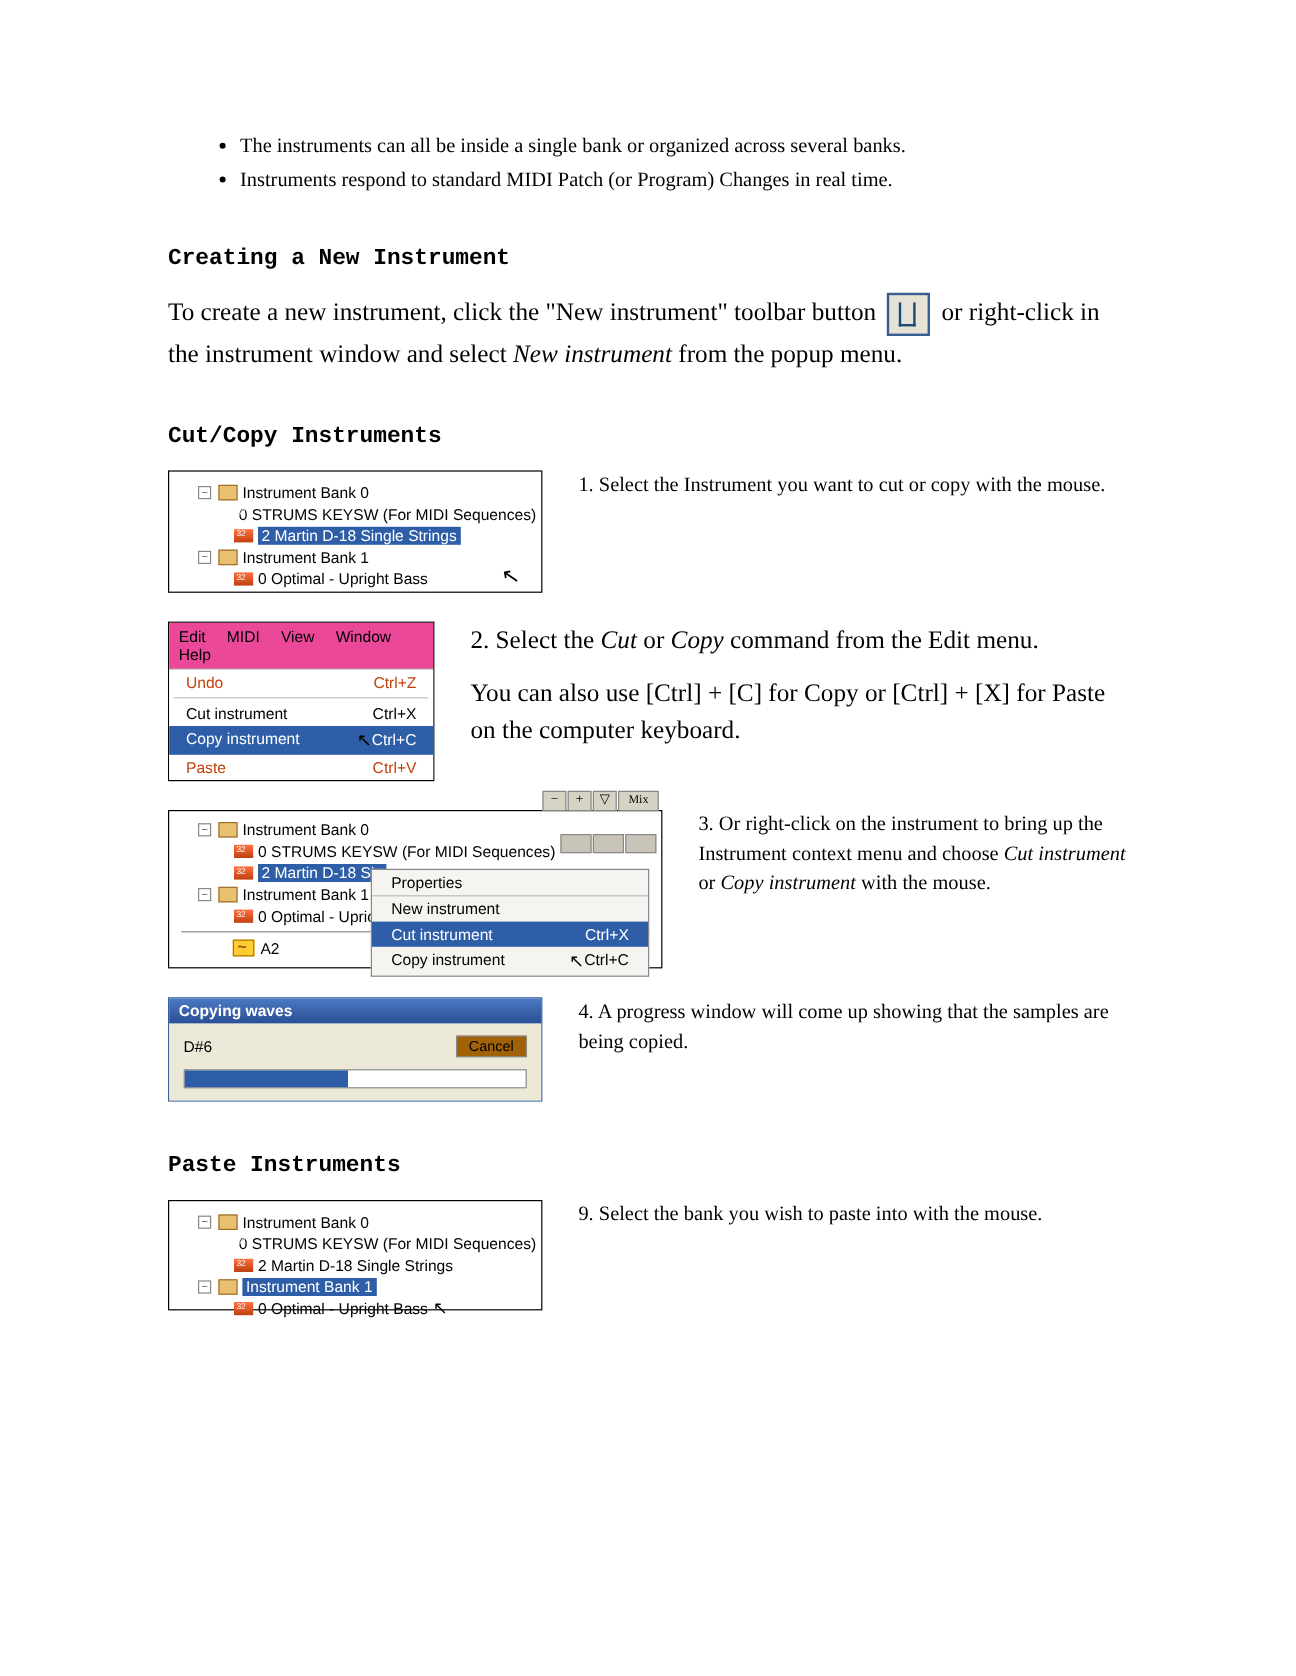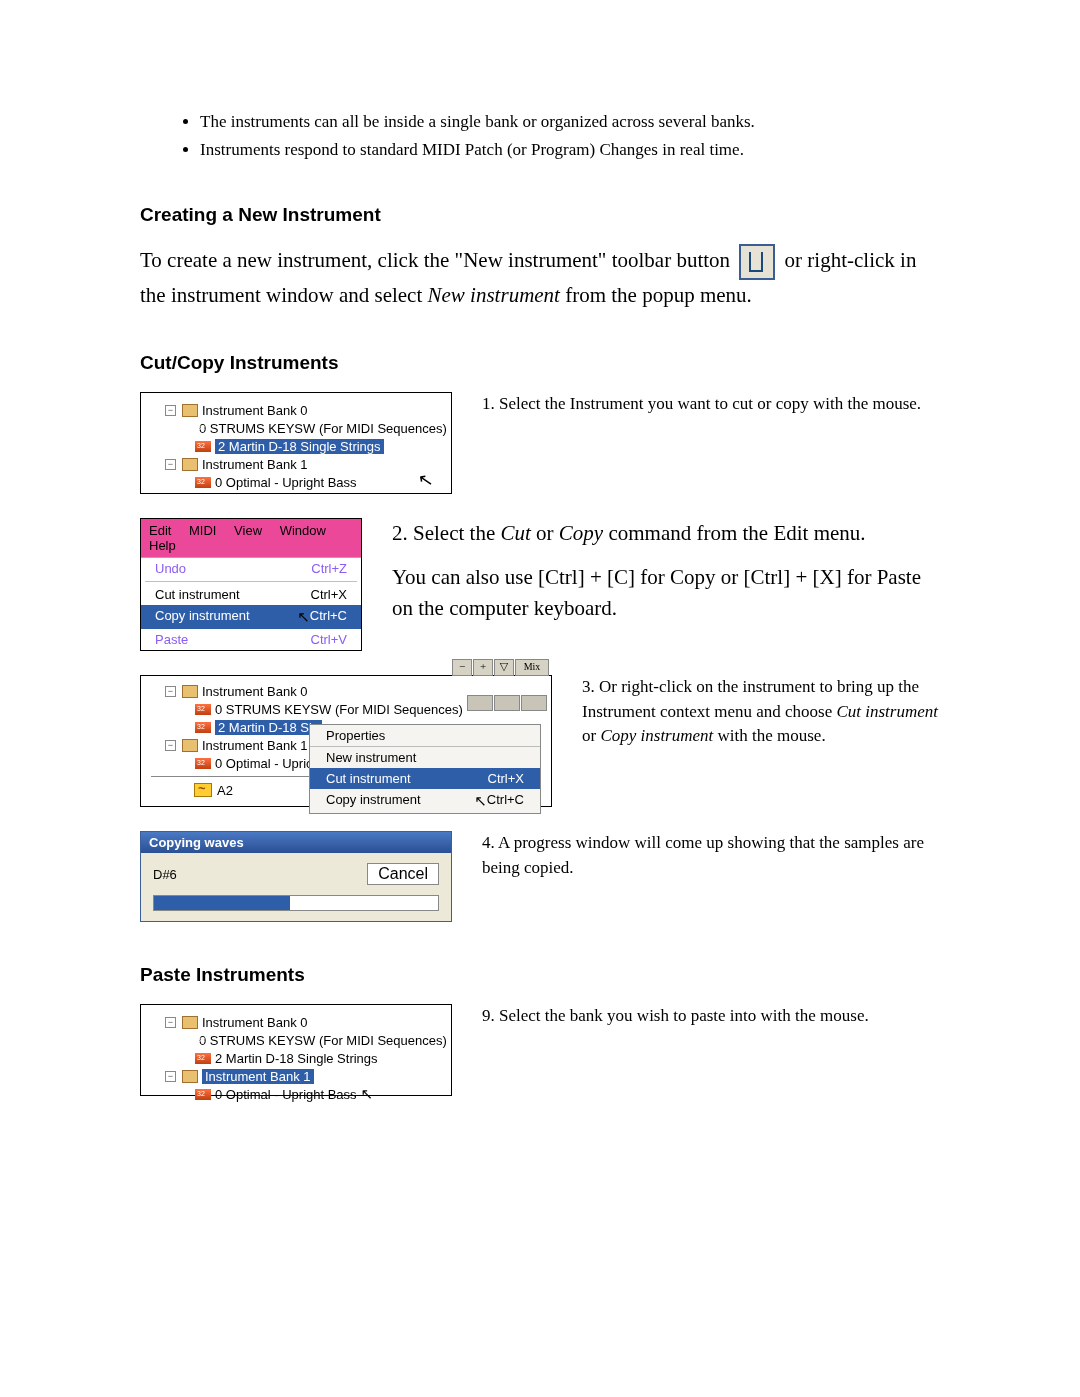--- a/index.html
+++ b/index.html
@@ -1,19 +1,19 @@
 <!DOCTYPE html>
 <html><head>
 <meta charset="utf-8">
 <style>
 html,body{margin:0;padding:0;background:#fff;font-family:Georgia,'Times New Roman',serif;color:#000}
 .page{width:1080px;min-height:1397px;margin:0 auto;position:relative;box-sizing:border-box;padding:110px 140px 80px 140px}
 .bullets{margin:0 0 40px 0;padding-left:60px}
 .bullets li{font-size:17px;line-height:1.4;margin-bottom:4px}
-.h2{font-family:Liberation Sans, sans-serif;font-weight:bold;font-size:19px;margin:42px 0 18px 0}
+.h2{font-family:Liberation Mono, monospace;font-weight:bold;font-size:19px;margin:42px 0 18px 0}
 .para{font-size:21px;line-height:1.45;margin:0 0 14px 0}
 .italic{font-style:italic}
 .inline-icon{display:inline-block;vertical-align:middle;width:32px;height:32px;border:2px solid #385e92;background:#e6e2d6;position:relative;margin:0 4px}
 .inline-icon::before{content:"";position:absolute;left:8px;top:6px;width:10px;height:18px;border:2px solid #1a4a7a;border-top:none}
 .row{display:flex;gap:30px;margin-bottom:24px;align-items:flex-start}
 .fig{border:1px solid #000;background:#fff;flex-shrink:0}
 .caption{flex:1;font-size:17px;line-height:1.45}
 .tree{font-family:Tahoma,Arial,sans-serif;font-size:13px;color:#000;padding:8px 10px;position:relative}
 .tree .node{display:flex;align-items:center;height:18px;white-space:nowrap}
 .tree .indent1{padding-left:14px}
@@ -22,31 +22,31 @@
 .tree .folder{display:inline-block;width:14px;height:11px;background:#e8c070;border:1px solid #a07030;margin-right:4px}
 .tree .inst{display:inline-block;width:16px;height:11px;background:linear-gradient(#ff7040,#c04010);margin-right:4px;position:relative}
 .tree .inst::after{content:"32";position:absolute;font-size:7px;color:#fff;left:2px;top:1px}
 .tree .sel{background:#2f5ea8;color:#fff;padding:0 3px}
 .cursor{position:absolute;right:18px;bottom:8px;font-size:18px;color:#000;transform:rotate(-10deg)}
 .cursor-sm{display:inline-block;font-size:15px;color:#000;margin-left:4px;vertical-align:middle}
 .menubar{font-family:Tahoma,Arial,sans-serif;font-size:13px;padding:4px 8px;background:#ec4899;border-bottom:1px solid #aca899}
 .menubar span{margin-right:14px}
 .menu{font-family:Tahoma,Arial,sans-serif;font-size:13px;background:#fff}
 .menu .item{display:flex;justify-content:space-between;padding:3px 14px}
-.menu .disabled{color:#8b5cf6}
+.menu .disabled{color:#c2410c}
 .menu .hl{background:#2f5ea8;color:#fff}
 .menu .sep{height:1px;background:#c0c0c0;margin:2px 4px}
 .popup{position:absolute;border:1px solid #888;background:#f5f4f0;font-family:Tahoma,Arial,sans-serif;font-size:13px}
 .popup .pitem{display:flex;justify-content:space-between;padding:3px 16px}
 .popup .phl{background:#2f5ea8;color:#fff}
 .dlg{border:1px solid #3a5f9a;width:310px}
 .dlg .title{background:linear-gradient(#4a79c4,#2a4f94);color:#fff;font-family:Tahoma,Arial,sans-serif;font-size:13px;font-weight:bold;padding:3px 8px}
 .dlg .body{background:#ece9d8;padding:10px 12px}
 .dlg .row2{display:flex;justify-content:space-between;align-items:center;margin-bottom:10px;font-family:Tahoma,Arial,sans-serif;font-size:13px}
-.dlg button{font-family:Tahoma,Arial,sans-serif;font-size:16px;padding:1px 10px;background:#ffffff;border:1px solid #888}
+.dlg button{font-family:Tahoma,Arial,sans-serif;font-size:12px;padding:1px 10px;background:#a16207;border:1px solid #888}
 .prog{height:14px;border:1px solid #888;background:#fff;position:relative}
 .prog .bar{position:absolute;left:0;top:0;bottom:0;width:48%;background:#2f5ea8}
 .winbtns{position:absolute;right:2px;top:-17px;display:flex;gap:1px;font-family:Tahoma;font-size:11px}
 .winbtn{width:18px;height:15px;background:#d6d2c4;border:1px solid #888;text-align:center;line-height:13px}
 .mixtab{width:32px;height:15px;background:#d6d2c4;border:1px solid #888;font-size:10px;text-align:center;line-height:13px}
 .slots{display:flex;gap:1px;margin-top:1px}
 .slot{width:24px;height:14px;background:#c8c4b8;border:1px solid #888}
 .wave-icon{display:inline-block;width:16px;height:12px;background:#ffcc33;border:1px solid #aa7700;margin:0 5px;position:relative}
 .wave-icon::after{content:"~";position:absolute;left:3px;top:-3px;color:#905000;font-weight:bold}
 .footer{position:absolute;bottom:60px;left:140px;right:140px;display:flex;justify-content:space-between;font-size:17px}

